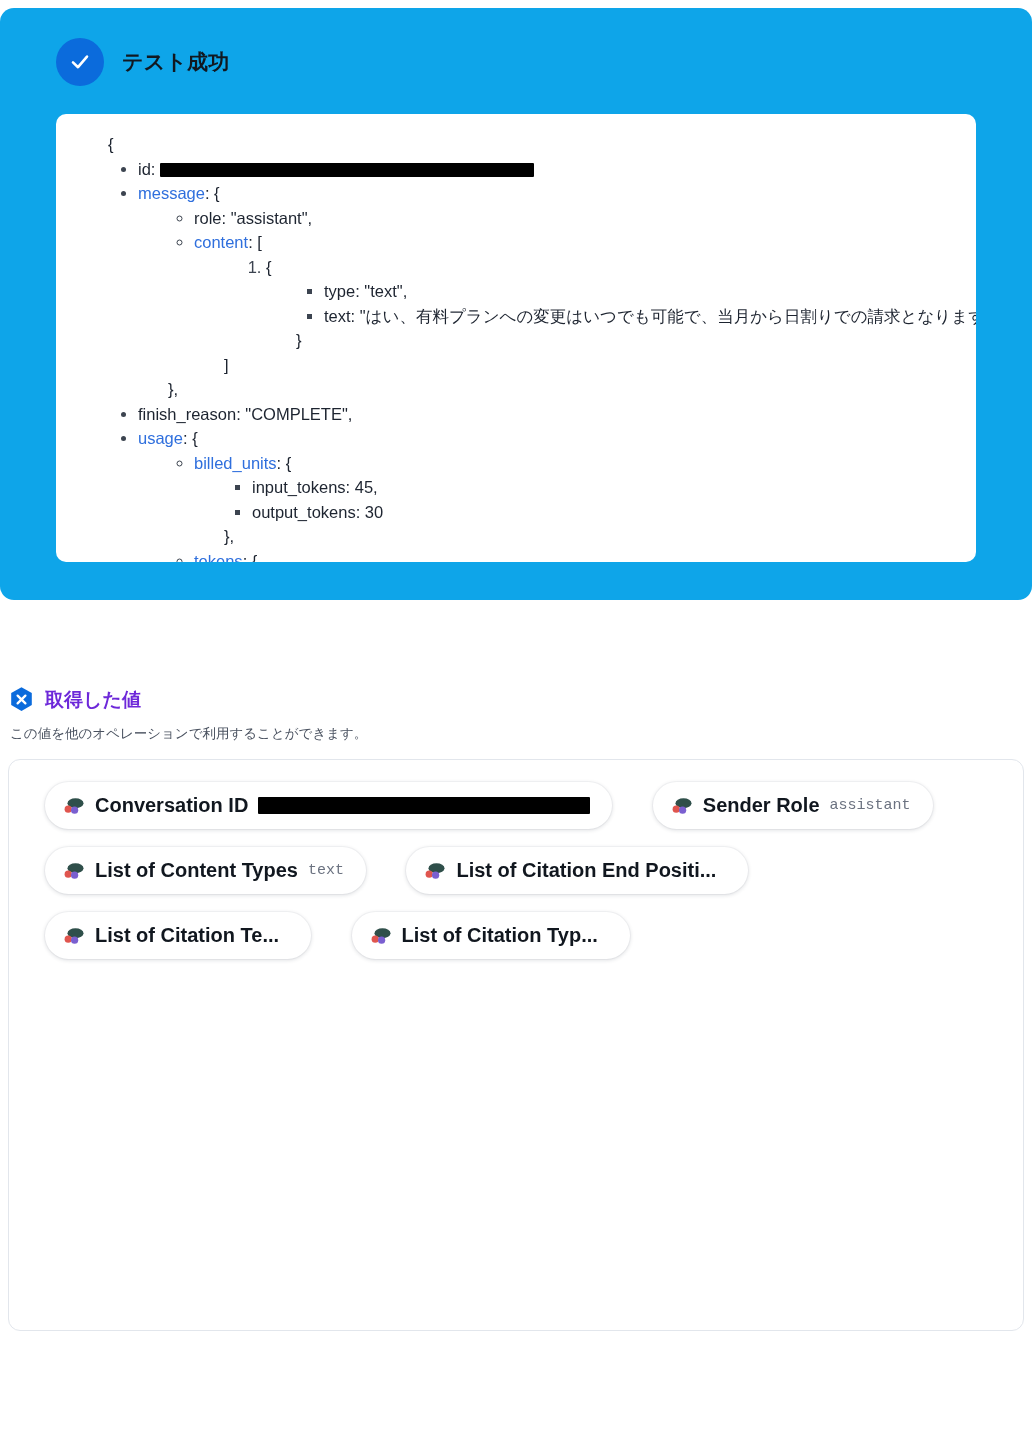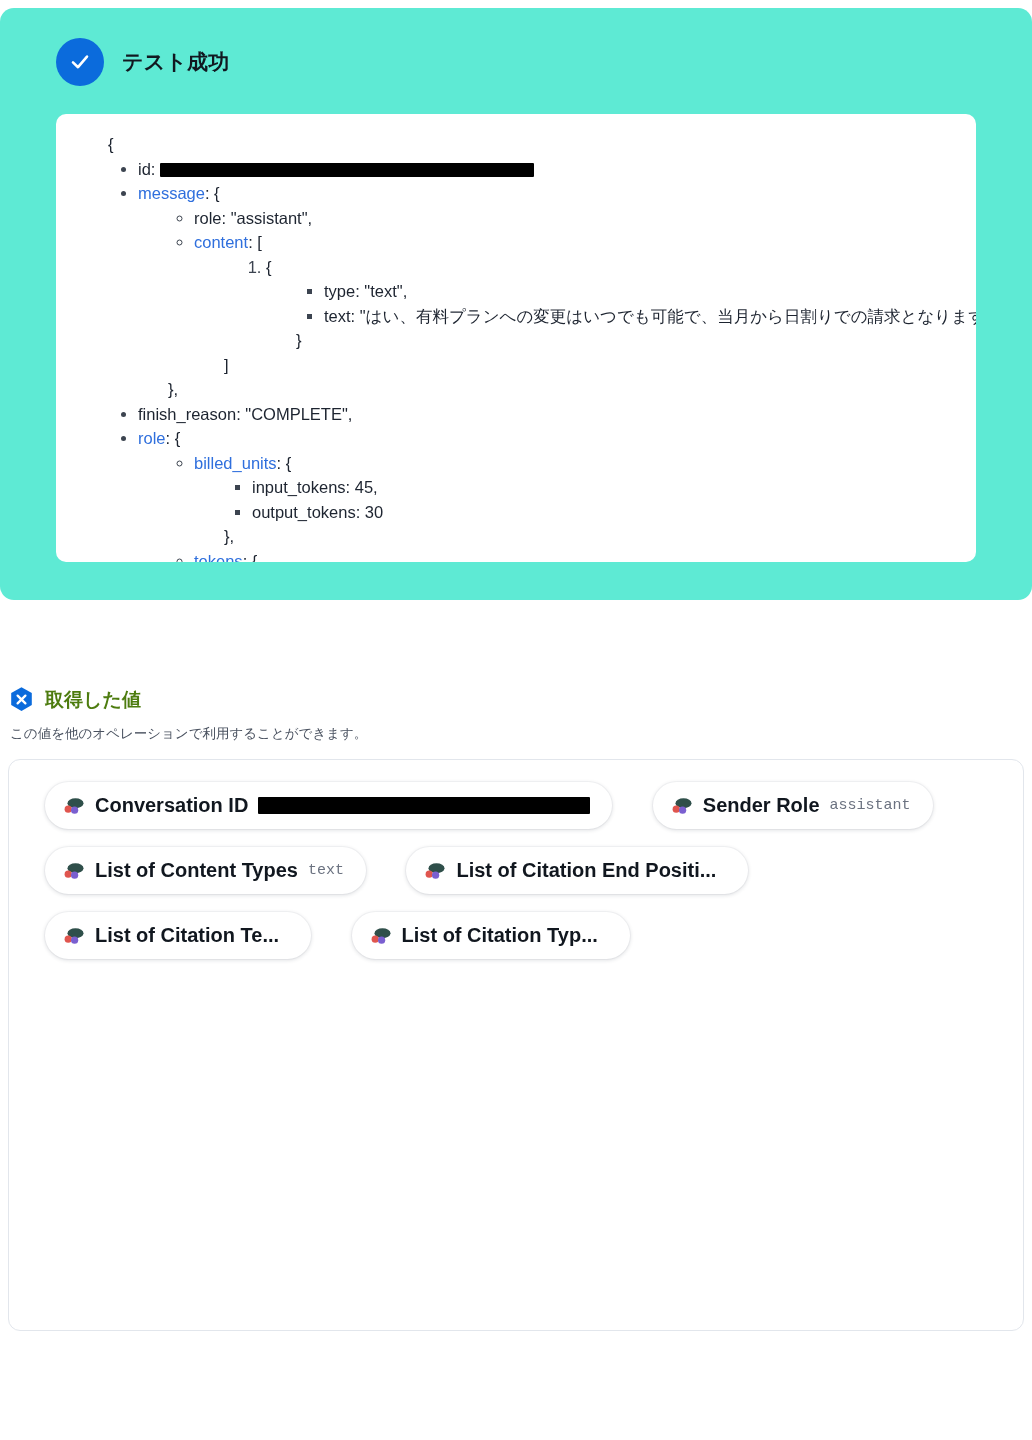--- a/index.html
+++ b/index.html
@@ -11,21 +11,21 @@
     width: 1032px;
     min-height: 1440px;
     font-family: "Liberation Sans", sans-serif;
     color: #14181f;
     -webkit-font-smoothing: antialiased;
   }
 
   
   .test-panel {
     margin: 8px 0 0 0;
-    background: #5eead4;
+    background: #0ea5e9;
     border-radius: 14px;
     padding: 30px 0 38px 0;
     position: relative;
     overflow: hidden;
   }
   .test-header {
     display: flex;
     align-items: center;
     gap: 18px;
     padding: 0 0 0 56px;
@@ -109,21 +109,21 @@
   }
   .hex-badge {
     width: 27px;
     height: 27px;
     flex: none;
     position: relative;
   }
   .values-title {
     font-size: 19px;
     font-weight: bold;
-    color: #4d7c0f;
+    color: #6d28d9;
   }
   .values-sub {
     font-size: 13.5px;
     color: #4a5260;
     margin: 0 0 16px 2px;
   }
   .values-card {
     border: 1px solid #e2e6ec;
     border-radius: 12px;
     padding: 22px 0 28px 0;
@@ -217,21 +217,21 @@
             </li>
           </ul>
           <div class="indent-close">},</div>
         </li>
 
         <li>
           <span class="plain">finish_reason: "COMPLETE",</span>
         </li>
 
         <li>
-          <span class="key-link">role</span><span class="plain">: {</span>
+          <span class="key-link">usage</span><span class="plain">: {</span>
 
           <ul class="lvl lvl2">
             <li>
               <span class="key-link">billed_units</span><span class="plain">: {</span>
               <ul class="lvl lvl3">
                 <li>
                   <span class="plain">input_tokens: 45,</span>
                 </li>
                 <li>
                   <span class="plain">output_tokens: 30</span>

